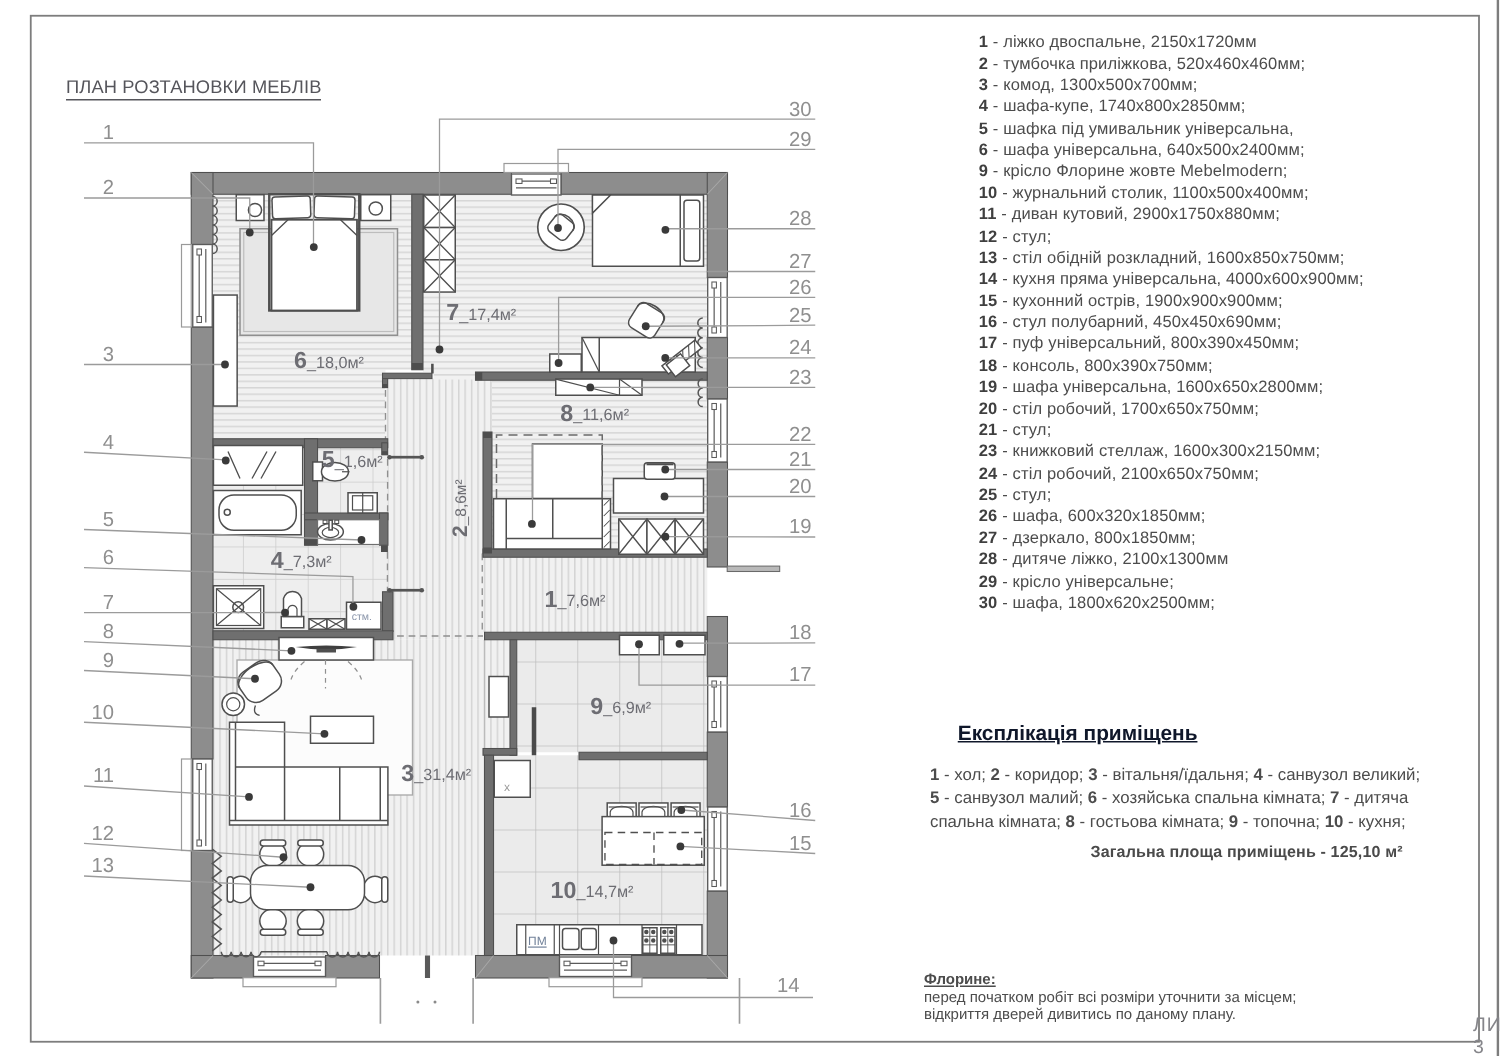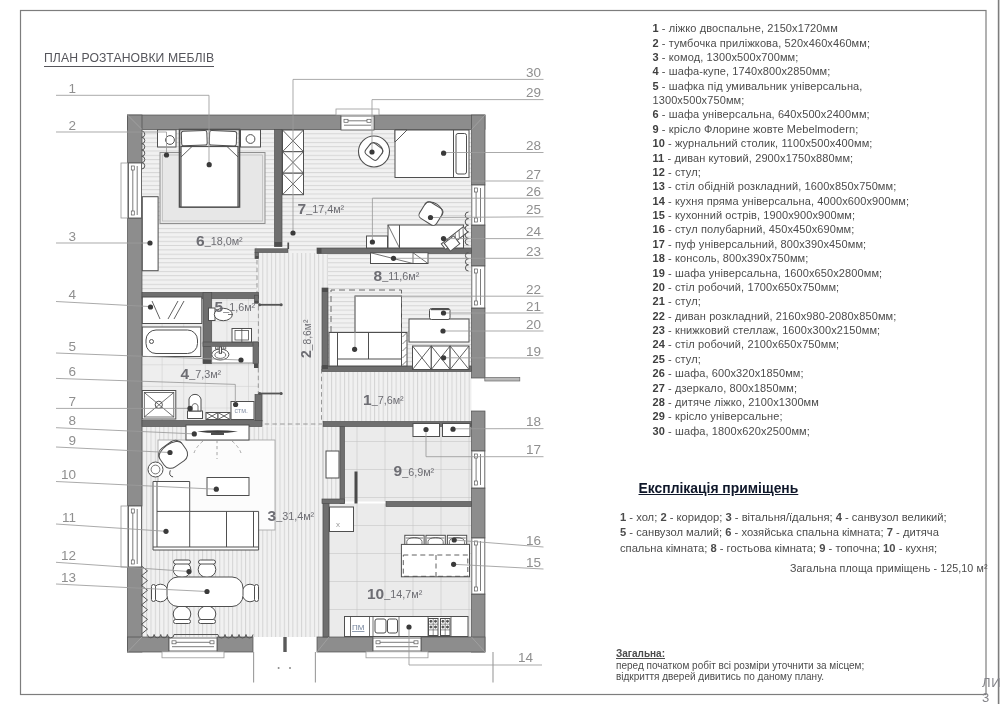--- a/index.html
+++ b/index.html
@@ -2,21 +2,21 @@
 <html><head><meta charset="utf-8">
 <style>
 html,body{margin:0;padding:0;background:#ffffff;}
 body{width:1000px;height:704px;position:relative;overflow:hidden;font-family:"Liberation Sans",sans-serif;}
 .abs{position:absolute;}
 #legend{left:652.5px;top:21.2px;width:330px;font-size:11px;line-height:14.38px;color:#4c4c4c;letter-spacing:0.1px;}
 #legend b{color:#3f3f3f;}
 #title{left:44px;top:22.5px;font-size:12.2px;letter-spacing:0.1px;color:#55555b;border-bottom:1px solid #55555b;padding-bottom:1.5px;margin-top:28px;}
 #expl{left:638.5px;top:480px;font-size:13.9px;font-weight:bold;color:#0f172a;text-decoration:underline;letter-spacing:0px;}
 #rooms{left:620px;top:509.5px;width:400px;white-space:nowrap;font-size:11.2px;line-height:15.9px;color:#4c4c4c;}
-#total{left:790px;top:562px;font-size:10.7px;font-weight:normal;color:#4a4a4a;letter-spacing:0.1px;}
+#total{left:727px;top:562px;font-size:10.7px;font-weight:bold;color:#4a4a4a;letter-spacing:0.1px;}
 #notes{left:616px;top:648px;font-size:10px;line-height:11.6px;color:#4c4c4c;}
 #notes .nh{font-weight:bold;text-decoration:underline;}
 #sheet{left:982px;top:675px;font-size:13px;color:#85858a;letter-spacing:0.6px;border-bottom:1px solid #85858a;padding-bottom:1px;}
 </style></head>
 <body>
 <svg class="abs" style="left:0;top:0" width="1000" height="704" viewBox="0 0 1000 704">
 <defs>
 <pattern id="hh" width="10" height="4.3" patternUnits="userSpaceOnUse">
   <rect width="10" height="4.3" fill="#f1f1f1"></rect>
   <line x1="0" y1="0.5" x2="10" y2="0.5" stroke="#d6d6d6" stroke-width="1"></line>
@@ -467,41 +467,39 @@
 <text font-family="Liberation Sans, sans-serif" fill="#6d6d73" x="0" y="0"><tspan font-size="14" font-weight="bold">2</tspan><tspan font-size="10.3" dy="-0.5">_8,6м²</tspan></text>
 </g>
 </svg>
 <div class="abs" id="title">ПЛАН РОЗТАНОВКИ МЕБЛІВ</div>
 <div class="abs" id="legend">
 <div><b>1</b> - ліжко двоспальне, 2150х1720мм</div>
 <div><b>2</b> - тумбочка приліжкова, 520х460х460мм;</div>
 <div><b>3</b> - комод, 1300х500х700мм;</div>
 <div><b>4</b> - шафа-купе, 1740х800х2850мм;</div>
 <div><b>5</b> - шафка під умивальник універсальна,</div>
-<div>1300х500х750мм;</div>
 <div><b>6</b> - шафа універсальна, 640х500х2400мм;</div>
 <div><b>9</b> - крісло Флорине жовте Mebelmodern;</div>
 <div><b>10</b> - журнальний столик, 1100х500х400мм;</div>
 <div><b>11</b> - диван кутовий, 2900х1750х880мм;</div>
 <div><b>12</b> - стул;</div>
 <div><b>13</b> - стіл обідній розкладний, 1600х850х750мм;</div>
 <div><b>14</b> - кухня пряма універсальна, 4000х600х900мм;</div>
 <div><b>15</b> - кухонний острів, 1900х900х900мм;</div>
 <div><b>16</b> - стул полубарний, 450х450х690мм;</div>
 <div><b>17</b> - пуф універсальний, 800х390х450мм;</div>
 <div><b>18</b> - консоль, 800х390х750мм;</div>
 <div><b>19</b> - шафа універсальна, 1600х650х2800мм;</div>
 <div><b>20</b> - стіл робочий, 1700х650х750мм;</div>
 <div><b>21</b> - стул;</div>
-<div><b>22</b> - диван розкладний, 2160х980-2080х850мм;</div>
 <div><b>23</b> - книжковий стеллаж, 1600х300х2150мм;</div>
 <div><b>24</b> - стіл робочий, 2100х650х750мм;</div>
 <div><b>25</b> - стул;</div>
 <div><b>26</b> - шафа, 600х320х1850мм;</div>
 <div><b>27</b> - дзеркало, 800х1850мм;</div>
 <div><b>28</b> - дитяче ліжко, 2100х1300мм</div>
 <div><b>29</b> - крісло універсальне;</div>
 <div><b>30</b> - шафа, 1800х620х2500мм;</div>
 </div>
 <div class="abs" id="expl">Експлікація приміщень</div>
 <div class="abs" id="rooms"><b>1</b> - хол; <b>2</b> - коридор; <b>3</b> - вітальня/їдальня; <b>4</b> - санвузол великий;<br><b>5</b> - санвузол малий; <b>6</b> - хозяйська спальна кімната; <b>7</b> - дитяча<br>спальна кімната; <b>8</b> - гостьова кімната; <b>9</b> - топочна; <b>10</b> - кухня;</div>
 <div class="abs" id="total">Загальна площа приміщень - 125,10 м²</div>
-<div class="abs" id="notes"><span class="nh">Загальна:</span><br>перед початком робіт всі розміри уточнити за місцем;<br>відкриття дверей дивитись по даному плану.</div>
+<div class="abs" id="notes"><span class="nh">Флорине:</span><br>перед початком робіт всі розміри уточнити за місцем;<br>відкриття дверей дивитись по даному плану.</div>
 <div class="abs" id="sheet">ЛИСТ 3</div>
 </body></html>

